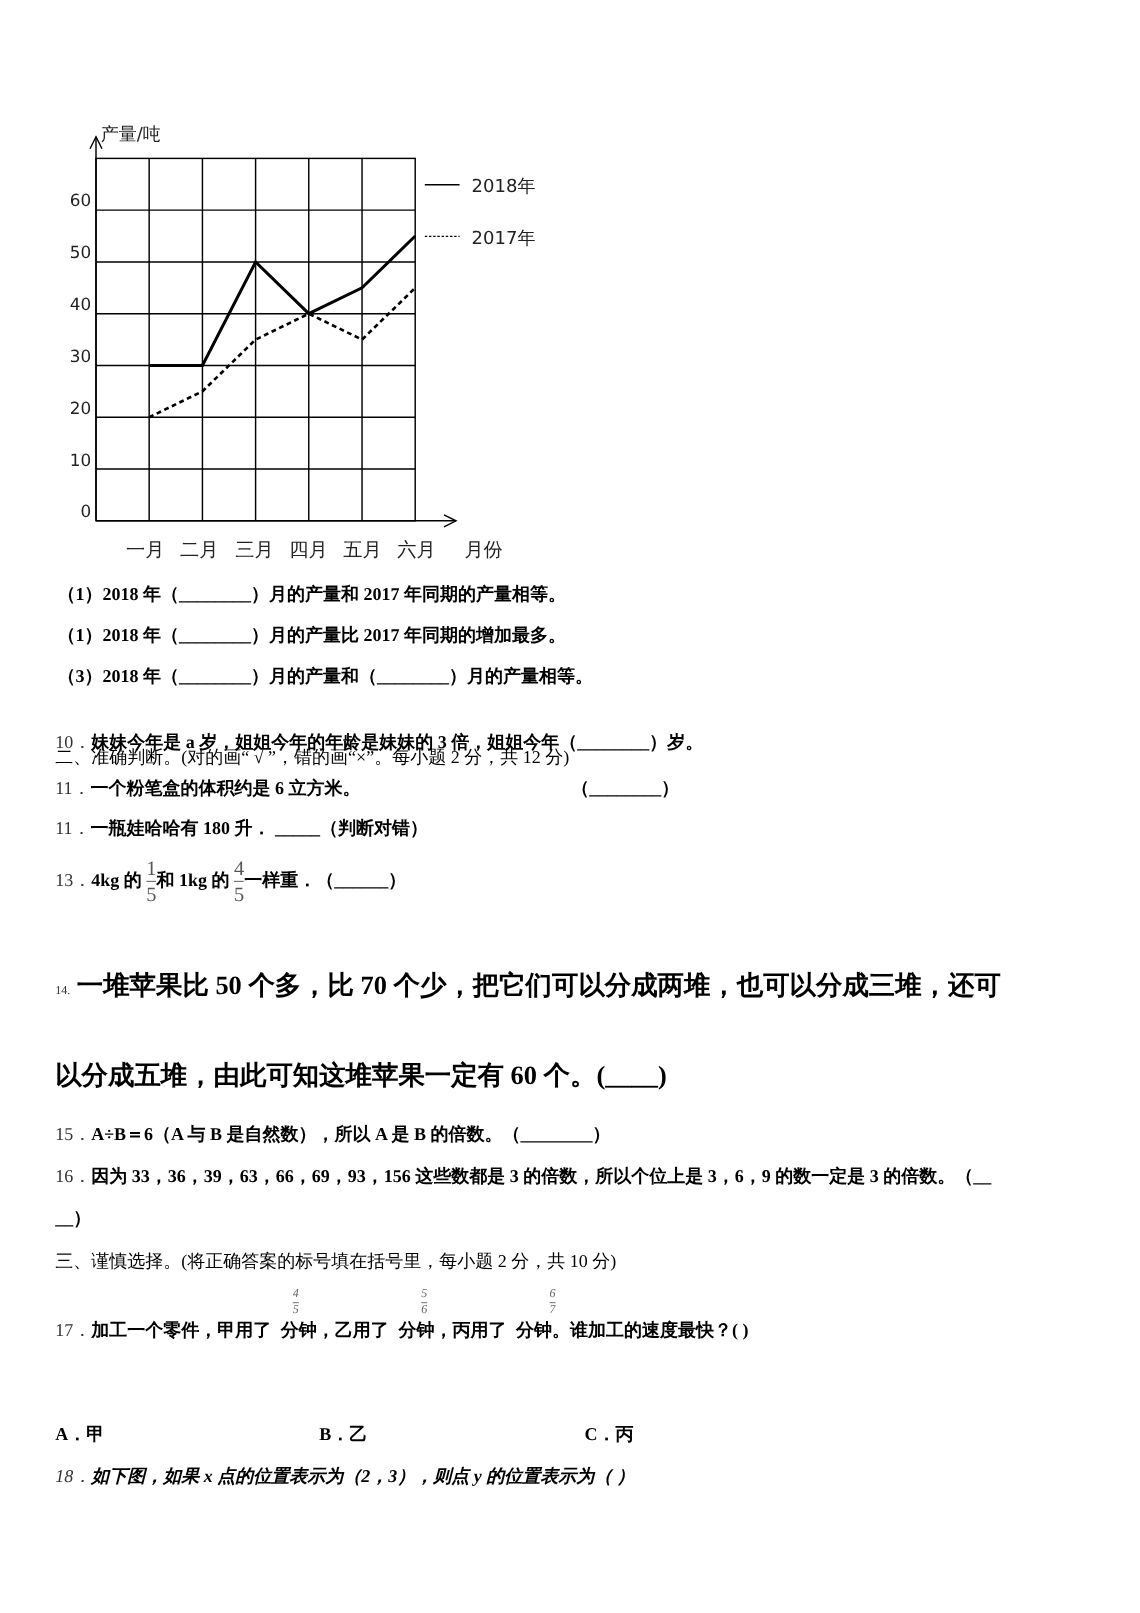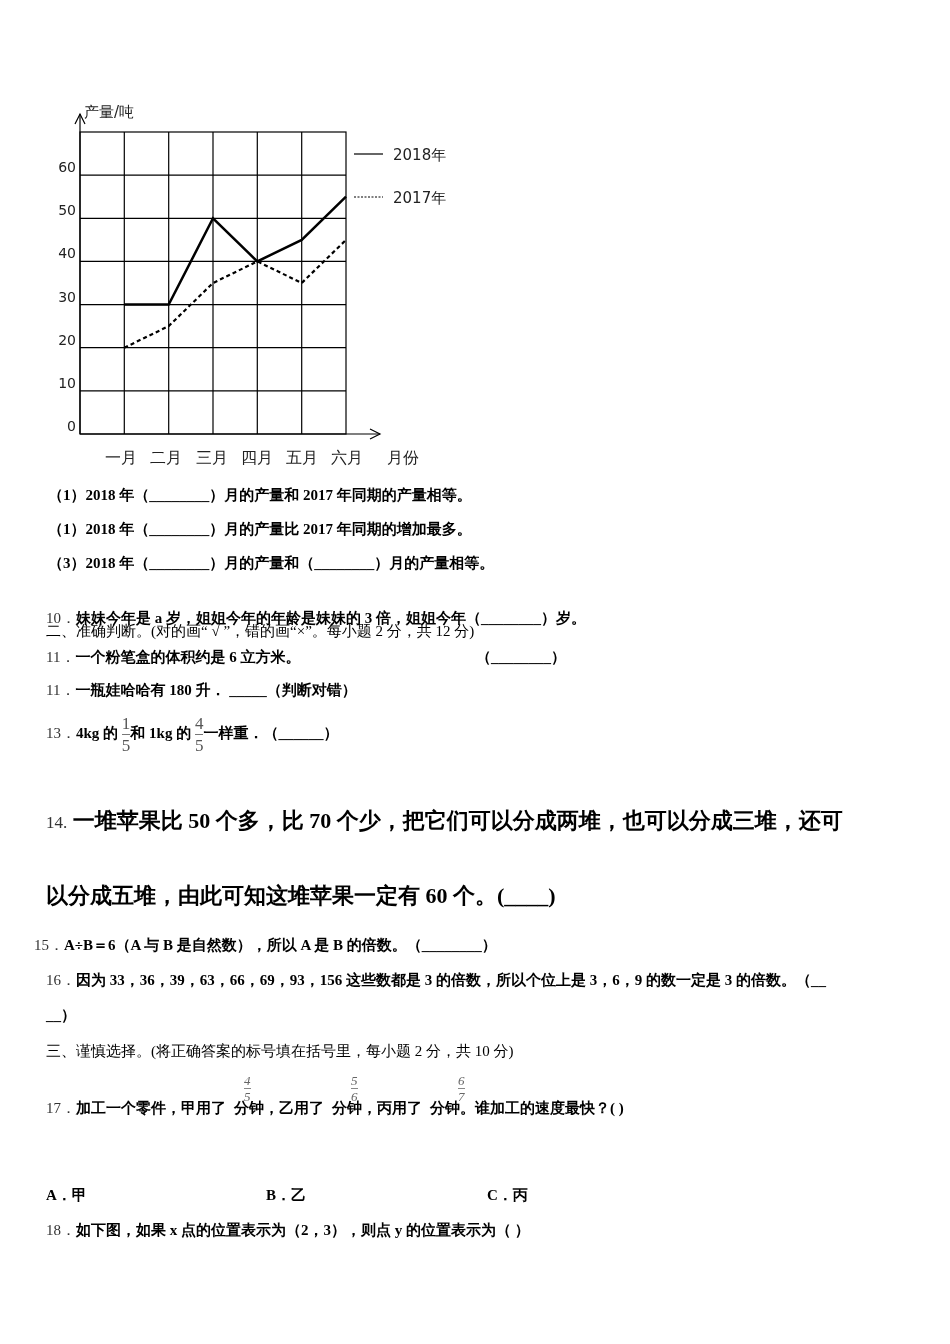--- a/index.html
+++ b/index.html
@@ -5,21 +5,21 @@
   html,body{margin:0;padding:0;background:#fff;}
   body{width:950px;height:1344px;position:relative;overflow:hidden;font-family:"Liberation Serif","DejaVu Serif",serif;color:#000;}
   .abs{position:absolute;white-space:nowrap;}
   .q{font-size:15px;font-weight:bold;}
   .num{font-weight:normal;color:#333;}
   .sec{font-size:15px;}
   .big{font-size:22px;font-weight:bold;}
   .frac{display:inline-block;vertical-align:middle;text-align:center;font-weight:normal;color:#555;line-height:1;}
   .frac span{display:block;}
   .frac .bar{border-top:1px solid #777;margin:2px 0;}
-  .sfrac{position:absolute;font-size:13px;color:#666;font-style:italic;text-align:right;line-height:1;}
+  .sfrac{position:absolute;font-size:10px;color:#666;font-style:italic;text-align:right;line-height:1;}
   .sfrac .bar{border-top:1px solid #888;margin:1px 0;}
   svg text{font-family:"DejaVu Sans","Liberation Sans",sans-serif;}
 </style>
 </head>
 <body>
 
 <div class="abs" style="left:40px;top:90px;width:440px;height:390px;">
   <svg width="440" height="390" viewBox="40 90 440 390" xmlns="http://www.w3.org/2000/svg">
     <g stroke="#000" stroke-width="1.2" fill="none">
       <rect x="80" y="132" width="266" height="302"></rect>
@@ -94,26 +94,26 @@
   <span class="num">13．</span><span>4kg 的</span>
   <span class="frac" style="font-size:17px;">
     <span>1</span><span class="bar"></span><span>5</span>
   </span><span>和 1kg 的</span>
   <span class="frac" style="font-size:17px;">
     <span>4</span><span class="bar"></span><span>5</span>
   </span><span>一样重．（______）</span>
 </div>
 
 <div class="abs big" style="left:46px;top:806px;">
-  <span class="num" style="font-size:17px;">14.</span>
+  <span class="num" style="font-size:10px;">14.</span>
   <span>一堆苹果比 50 个多，比 70 个少，把它们可以分成两堆，也可以分成三堆，还可</span>
 </div>
 <div class="abs big" style="left:46px;top:881px;">以分成五堆，由此可知这堆苹果一定有 60 个。(____)</div>
 
-<div class="abs q" style="left:34px;top:936px;">
+<div class="abs q" style="left:46px;top:936px;">
   <span class="num">15．</span><span>A÷B＝6（A 与 B 是自然数），所以 A 是 B 的倍数。（________）</span>
 </div>
 
 <div class="abs q" style="left:46px;top:971px;">
   <span class="num">16．</span><span>因为 33，36，39，63，66，69，93，156 这些数都是 3 的倍数，所以个位上是 3，6，9 的数一定是 3 的倍数。（__</span>
 </div>
 <div class="abs q" style="left:46px;top:1006px;">__）</div>
 
 <div class="abs sec" style="left:46px;top:1042px;">三、谨慎选择。(将正确答案的标号填在括号里，每小题 2 分，共 10 分)</div>
 
@@ -127,15 +127,15 @@
   <span>5</span><div class="bar"></div><span>6</span>
 </div>
 <div class="sfrac" style="left:458px;top:1074px;">
   <span>6</span><div class="bar"></div><span>7</span>
 </div>
 
 <div class="abs q" style="left:46px;top:1186px;text-align:right;">A．甲</div>
 <div class="abs q" style="left:266px;top:1186px;">B．乙</div>
 <div class="abs q" style="left:487px;top:1186px;">C．丙</div>
 
-<div class="abs q" style="left:46px;top:1221px;">
+<div class="abs q" style="left:46px;top:1221px;font-style:italic;">
   <span class="num">18．</span><span>如下图，如果 x 点的位置表示为（2，3），则点  y 的位置表示为（  ）</span>
 </div>
 
 </body></html>

